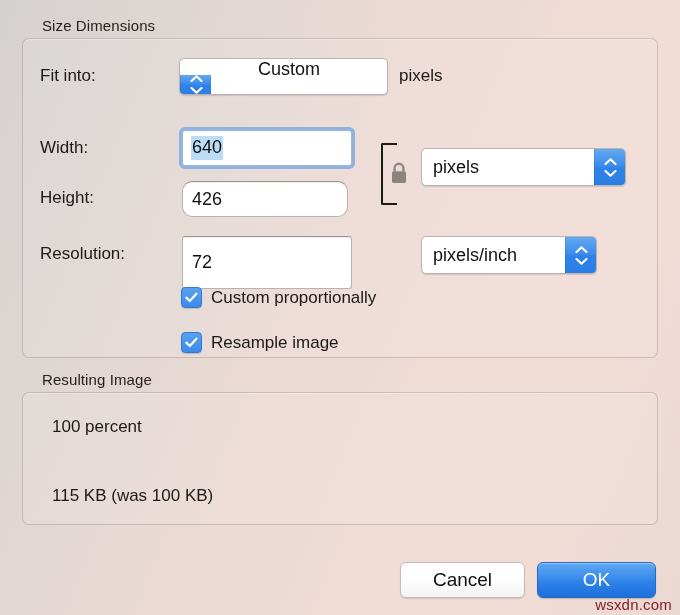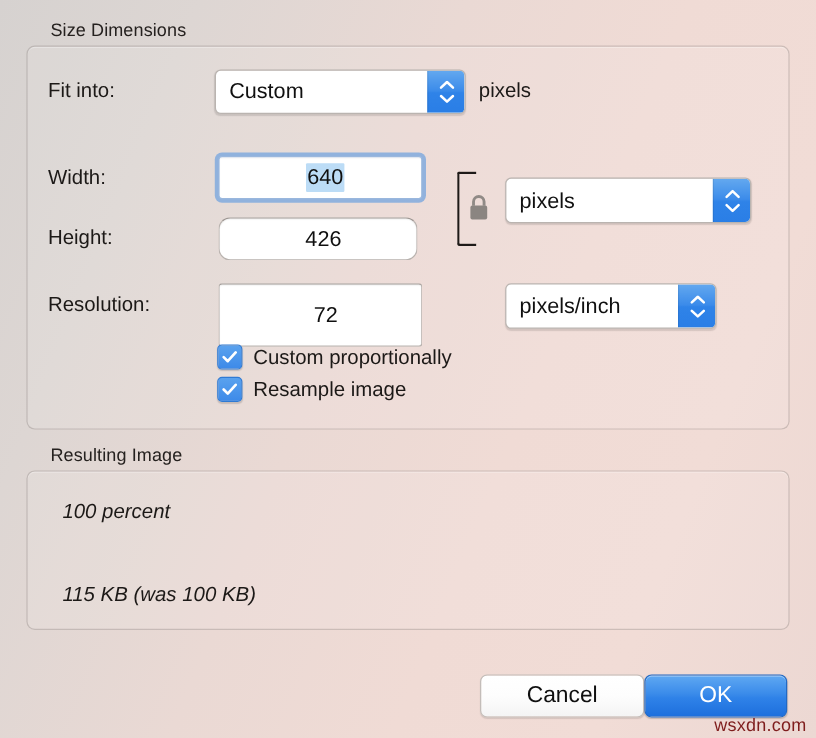--- a/index.html
+++ b/index.html
@@ -57,21 +57,20 @@
     border: 1px solid #b9b3af;
     border-top-color: #9b9490;
     border-radius: 3px;
     box-sizing: border-box;
     font-size: 18px;
     color: #101010;
     display: flex;
     align-items: center;
     padding-left: 9px;
     box-shadow: inset 0 1px 1px rgba(0,0,0,0.07);
-    justify-content: center;
   }
   .textfield.focused {
     border: 1px solid #9ab7dd;
     box-shadow: 0 0 0 3px rgba(122,167,222,0.80),
                 inset 0 1px 1px rgba(0,0,0,0.05);
   }
   .selected-text {
     background: #bcdcf6;
     border-radius: 1px;
     padding: 1px 1px 2px 1px;
@@ -147,21 +146,20 @@
     color: #1c1917;
     white-space: nowrap;
   }
 
   
   .result-line {
     position: absolute;
     font-size: 17px;
     color: #1c1917;
     white-space: nowrap;
-    font-style: italic;
   }
 
   
   .btn {
     position: absolute;
     border-radius: 6px;
     box-sizing: border-box;
     display: flex;
     align-items: center;
     justify-content: center;
@@ -195,21 +193,21 @@
 <body>
 
 <div class="dialog">
 
   <div class="group-title" id="dims-title">Size Dimensions</div>
 
   <div class="group-box" id="dims-box"></div>
 
   <div class="field-label" style="left:40px; top:66px; width:128px;">Fit into:</div>
 
-  <div class="popup" style="left:179px; top:58px; width:209px; height:37px;">
+  <div class="popup" style="left:179px; top:58px; width:209px; height:37px;flex-direction:column;">
     <span class="popup-value">Custom</span>
     <span class="stepper">
       <svg width="13" height="8" viewBox="0 0 13 8" aria-hidden="true">
         <path d="M1.5 6 L6.5 1.3 L11.5 6" fill="none" stroke="#ffffff" stroke-width="2.1" stroke-linecap="round" stroke-linejoin="round"></path>
       </svg>
       <svg width="13" height="8" viewBox="0 0 13 8" aria-hidden="true">
         <path d="M1.5 2 L6.5 6.7 L11.5 2" fill="none" stroke="#ffffff" stroke-width="2.1" stroke-linecap="round" stroke-linejoin="round"></path>
       </svg>
     </span>
   </div>
@@ -269,36 +267,36 @@
 
   <div class="checkrow" style="left:181px; top:287px;">
     <span class="checkbox">
       <svg width="13" height="11" viewBox="0 0 13 11" aria-hidden="true">
         <path d="M1.4 5.6 L4.8 9 L11.4 1.7" fill="none" stroke="#ffffff" stroke-width="2.2" stroke-linecap="round" stroke-linejoin="round"></path>
       </svg>
     </span>
     <span class="checkrow-label">Custom proportionally</span>
   </div>
 
-  <div class="checkrow" style="left:181px; top:314px;">
+  <div class="checkrow" style="left:181px; top:332px;">
     <span class="checkbox">
       <svg width="13" height="11" viewBox="0 0 13 11" aria-hidden="true">
         <path d="M1.4 5.6 L4.8 9 L11.4 1.7" fill="none" stroke="#ffffff" stroke-width="2.2" stroke-linecap="round" stroke-linejoin="round"></path>
       </svg>
     </span>
     <span class="checkrow-label">Resample image</span>
   </div>
 
   <div class="group-title" id="result-title">Resulting Image</div>
 
   <div class="group-box" id="result-box"></div>
 
   <div class="result-line" style="left:52px; top:417px;">100 percent</div>
 
   <div class="result-line" style="left:52px; top:486px;">115 KB (was 100 KB)</div>
 
-  <div class="btn btn-cancel" style="left:400px; top:562px; width:137px; height:36px;">Cancel</div>
+  <div class="btn btn-cancel" style="left:400px; top:562px; width:125px; height:36px;">Cancel</div>
 
   <div class="btn btn-ok" style="left:537px; top:562px; width:119px; height:36px;">OK</div>
 
   <div class="watermark">wsxdn.com</div>
 
 </div>
 
 </body></html>

